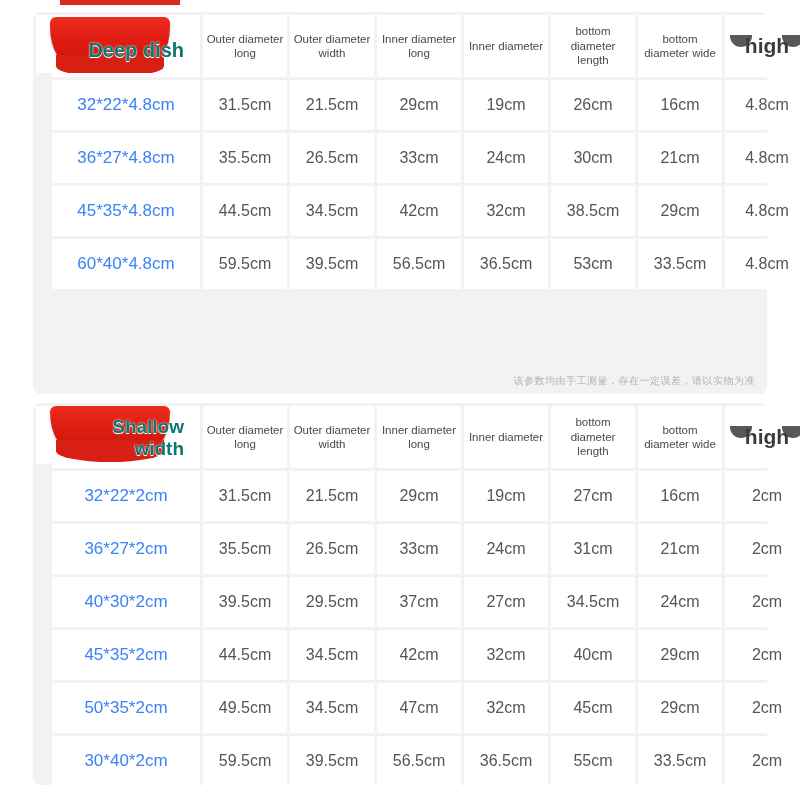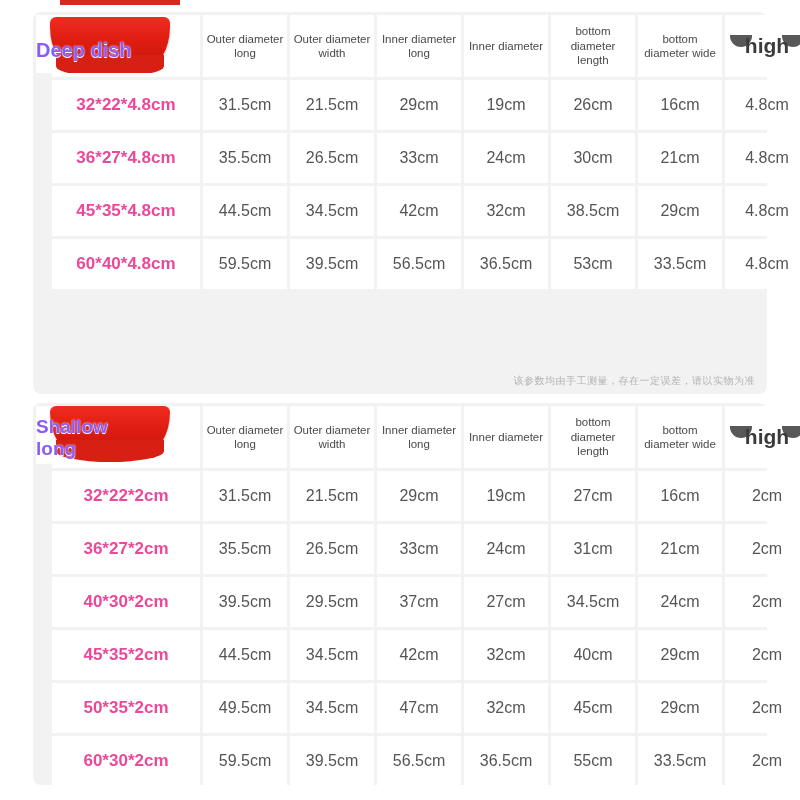--- a/index.html
+++ b/index.html
@@ -61,22 +61,22 @@
     color: #4a4a4a;
     padding: 2px 3px;
   }
   table.size-table td {
     height: 48px;
     font-size: 16px;
     color: #555555;
   }
   table.size-table td.rowlabel {
     font-size: 17px;
-    font-weight: bold;
-    color: #ec4899;
+    font-weight: normal;
+    color: #3b82f6;
     text-align: center;
   }
   col.c0 { width: 148px; }
   col.c1 { width: 84px; }
   col.c2 { width: 84px; }
   col.c3 { width: 84px; }
   col.c4 { width: 84px; }
   col.c5 { width: 84px; }
   col.c6 { width: 84px; }
   col.c7 { width: 84px; }
@@ -101,24 +101,24 @@
     content: "";
     position: absolute;
     left: 6px; right: 6px; bottom: -10px;
     height: 22px;
     background: #d81f14;
     border-radius: 0 0 50% 50%;
   }
   .badge .badge-text {
     position: absolute;
     left: 0; right: 0; top: 24px;
-    text-align: left;
+    text-align: right;
     font-size: 20px;
     font-weight: bold;
-    color: #8b5cf6;
+    color: #0f766e;
     text-shadow: 0 1px 0 #ffffff, 0 0 2px #ffffff;
     letter-spacing: 0px;
     z-index: 3;
   }
   .badge.two-line .badge-text {
     top: 10px;
     line-height: 1.15;
     font-size: 19px;
   }
   .badge.two-line .ribbon {
@@ -330,32 +330,32 @@
           <td class="rowlabel">50*35*2cm</td>
           <td>49.5cm</td>
           <td>34.5cm</td>
           <td>47cm</td>
           <td>32cm</td>
           <td>45cm</td>
           <td>29cm</td>
           <td>2cm</td>
         </tr>
         <tr>
-          <td class="rowlabel">60*30*2cm</td>
+          <td class="rowlabel">30*40*2cm</td>
           <td>59.5cm</td>
           <td>39.5cm</td>
           <td>56.5cm</td>
           <td>36.5cm</td>
           <td>55cm</td>
           <td>33.5cm</td>
           <td>2cm</td>
         </tr>
       </tbody>
     </table>
   </div>
   <div class="badge two-line">
     <div class="ribbon"></div>
     <div class="badge-text">
       <span>Shallow</span><br>
-      <span>long</span>
+      <span>width</span>
     </div>
   </div>
 </div>
 
 </body></html>

